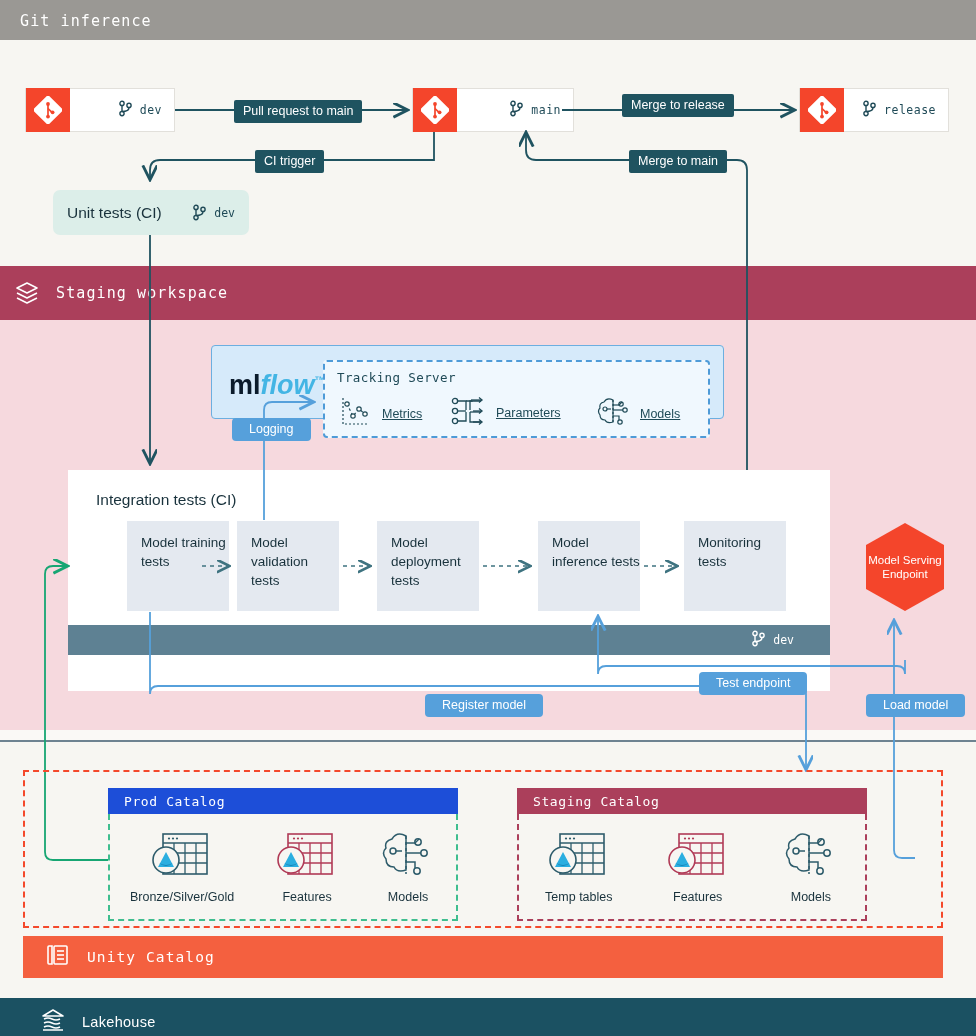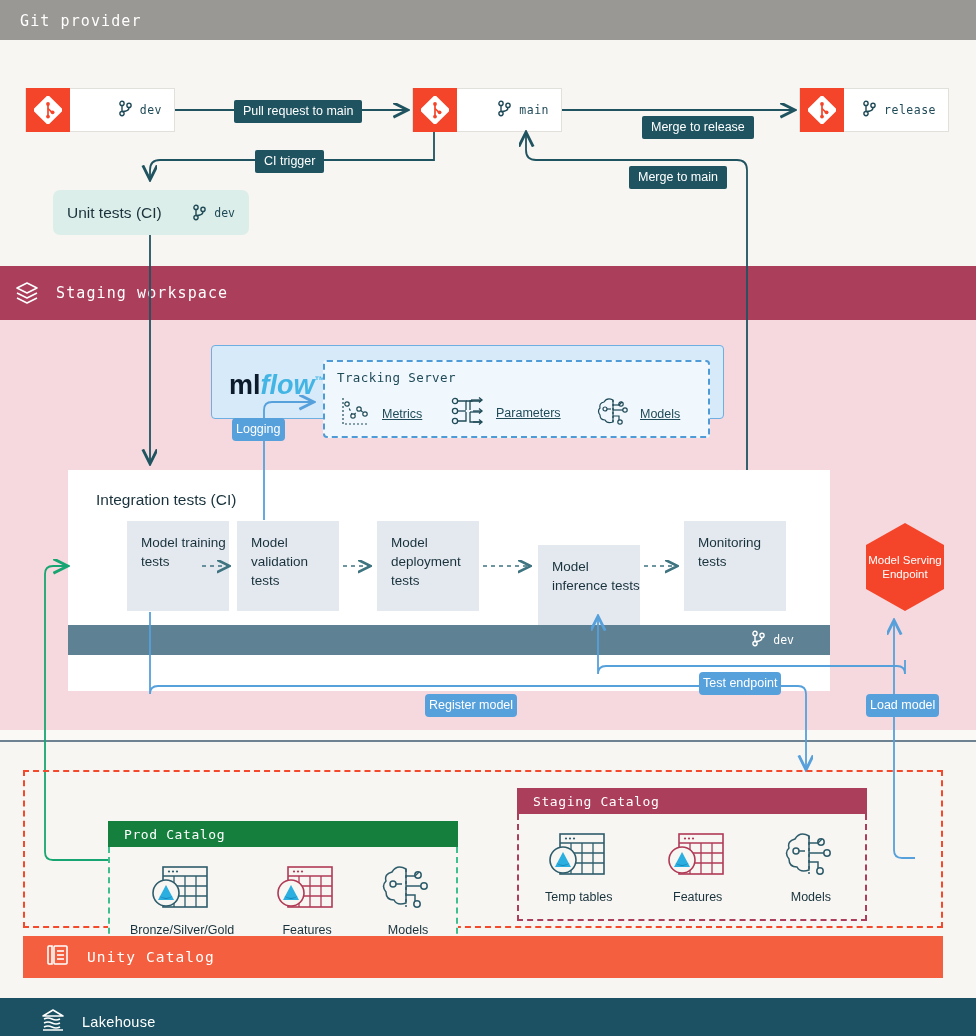--- a/index.html
+++ b/index.html
@@ -30,21 +30,21 @@
   .repo .br { font-size:11.5px; color:#1F4A57; letter-spacing:.5px; }
 
   
   .unit-box { position:absolute; background:#DCEEE9; display:flex; align-items:center; padding:0 14px; }
   .unit-box .lbl { font-size:15.5px; color:#19323C; }
   .unit-box .br  { font-size:11.5px; color:#1F4A57; margin-left:auto; }
 
   .pill { position:absolute; background:#1F5360; color:#fff; font-size:12.5px;
           padding:4px 9px 5px; border-radius:2px; white-space:nowrap; }
   .pill-blue { position:absolute; background:#56A0DB; color:#fff; font-size:12.5px;
-          padding:4px 4px 5px; border-radius:4px; white-space:nowrap; }
+          padding:4px 17px 5px; border-radius:4px; white-space:nowrap; }
 
   
   #mlflow-box { position:absolute; left:211px; top:345px; width:513px; height:74px;
                 background:#D6EAFA; border:1.5px solid #6CAFE0; border-radius:4px; }
   #tracking-box { position:absolute; left:111px; top:14px; width:387px; height:78px;
                 background:#F0F8FE; border:2px dashed #4E9BD8; border-radius:4px; }
   #tracking-title { position:absolute; left:12px; top:8px; font-size:12.5px; color:#1F4A57; letter-spacing:.4px; }
   .track-item { position:absolute; top:34px; display:flex; align-items:center; gap:9px; }
   .track-item span { font-size:12.5px; color:#1F4A57;text-decoration:underline; }
 
@@ -87,21 +87,21 @@
 <body>
 
 <div class="band" id="git-band"></div>
 <div class="band" id="git-body"></div>
 <div class="band" id="staging-head"></div>
 <div class="band" id="staging-body"></div>
 <div class="band" id="white-gap"></div>
 <div class="band" id="uc-body"></div>
 <div class="band" id="lake-band"></div>
 
-<div class="band-title mono" style="left:20px; top:12px;">Git provider</div>
+<div class="band-title mono" style="left:20px; top:12px;">Git inference</div>
 
 <div style="position:absolute;left:14px;top:280px;">
   <svg width="26" height="26" viewBox="0 0 26 26">
     <g fill="none" stroke="#fff" stroke-width="1.6" stroke-linejoin="round">
       <path d="M13 3 L23 8 L13 13 L3 8 Z"></path>
       <path d="M3 13 L13 18 L23 13"></path>
       <path d="M3 18 L13 23 L23 18"></path>
     </g>
   </svg>
 </div>
@@ -129,21 +129,21 @@
             <circle cx="11" cy="5.4" r="2.1"></circle>
         <path d="M4 5.5 v6"></path>
             <path d="M11 7.5 q0 4-7 4"></path>
           </g>
         </svg>
     </span>
     <span class="br mono">dev</span>
   </div>
 </div>
 
-<div class="repo" style="left:412px; top:88px; width:150px;">
+<div class="repo" style="left:412px; top:88px; width:162px;">
   <div class="logo">
     <svg width="28" height="28" viewBox="0 0 28 28">
       <rect x="3.2" y="3.2" width="21.6" height="21.6" rx="2" fill="#fff" transform="rotate(45 14 14)"></rect>
       <g stroke="#F4452B" stroke-width="1.7" fill="none">
         <path d="M14 7.5 v13"></path>
           <path d="M14 12.5 l4.2 4.2"></path>
       </g>
       <circle cx="14" cy="20.6" r="1.9" fill="#F4452B"></circle>
       <circle cx="18.6" cy="16.3" r="1.9" fill="#F4452B"></circle>
       <circle cx="14" cy="8" r="1.9" fill="#F4452B"></circle>
@@ -282,21 +282,21 @@
     </div>
   </div>
 </div>
 
 <div id="it-box">
   <div id="it-title">Integration tests (CI)</div>
 </div>
 <div class="tcard" style="left:96px;margin-left:31px;">Model training tests</div>
 <div class="tcard" style="left:237px;">Model validation tests</div>
 <div class="tcard" style="left:377px;">Model deployment tests</div>
-<div class="tcard" style="left:538px;margin-top:24px;">Model inference tests</div>
+<div class="tcard" style="left:538px;">Model inference tests</div>
 <div class="tcard" style="left:684px;">Monitoring tests</div>
 
 <div id="it-foot">
   <span>
     <svg width="15" height="17" viewBox="0 0 15 17">
         <g stroke="#fff" stroke-width="1.4" fill="none">
       <circle cx="4" cy="3.4" r="2.1"></circle>
           <circle cx="4" cy="13.6" r="2.1"></circle>
           <circle cx="11" cy="5.4" r="2.1"></circle>
       <path d="M4 5.5 v6"></path>
@@ -358,33 +358,33 @@
 
     <path d="M915 858 H902 q-8 0 -8 -8 V622" marker-end="url(#ab)"></path>
   </g>
 
   <g stroke="#17A673" stroke-width="1.8" fill="none">
     <path d="M108 860 H53 q-8 0 -8 -8 V574 q0-8 8-8 H66" marker-end="url(#ag)"></path>
   </g>
 </svg>
 
 <div class="pill" style="left:234px; top:100px;">Pull request to main</div>
-<div class="pill" style="left:622px; top:116px;margin-left:20px;">Merge to release</div>
+<div class="pill" style="left:622px; top:94px;">Merge to release</div>
 <div class="pill" style="left:255px; top:150px;">CI trigger</div>
-<div class="pill" style="left:629px; top:150px;margin-top:16px;">Merge to main</div>
+<div class="pill" style="left:629px; top:150px;">Merge to main</div>
 
 <div class="pill-blue" style="left:232px; top:418px;">Logging</div>
 <div class="pill-blue" style="left:425px; top:694px;text-align:right;">Register model</div>
 <div class="pill-blue" style="left:699px; top:672px;">Test endpoint</div>
 <div class="pill-blue" style="left:866px; top:694px;">Load model</div>
 
 <div id="uc-dash"></div>
 
 <div class="cat" style="left:108px; top:788px;">
-  <div class="hd mono" style="background:#15803d;margin-top:33px;">Prod Catalog</div>
+  <div class="hd mono" style="background:#1d4ed8;">Prod Catalog</div>
   <div class="bd" style="border-color:#3FBE8F;">
     <div class="citem">
       <span>
         <svg width="66" height="52" viewBox="0 0 66 52">
           <rect x="14" y="4" width="44" height="40" fill="none" stroke="#2E5C6B" stroke-width="1.6"></rect>
           <path d="M14 13 H58" stroke="#2E5C6B" stroke-width="1.6"></path>
           <circle cx="20" cy="8.5" r="1.1" fill="#2E5C6B"></circle>
             <circle cx="24" cy="8.5" r="1.1" fill="#2E5C6B"></circle>
             <circle cx="28" cy="8.5" r="1.1" fill="#2E5C6B"></circle>
           <g stroke="#2E5C6B" stroke-width="1.3">

